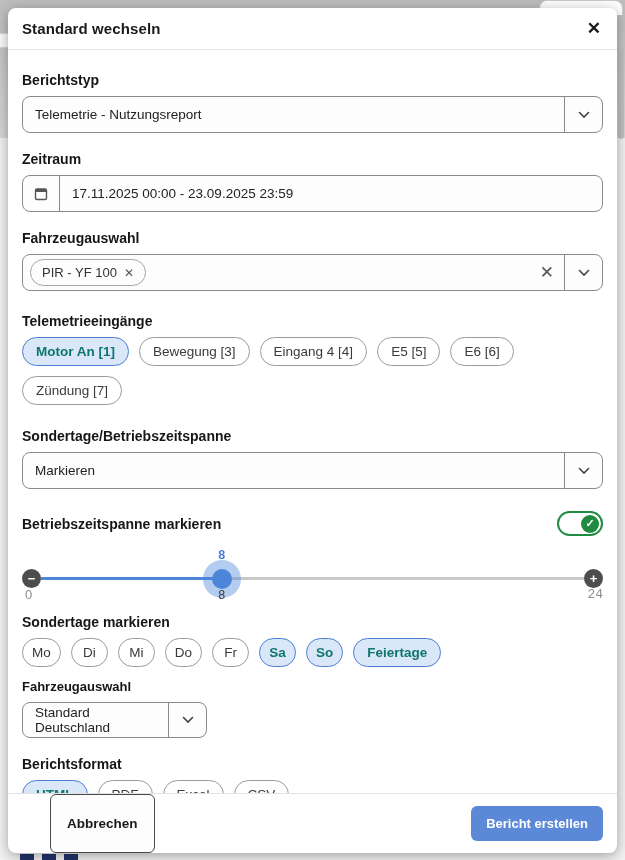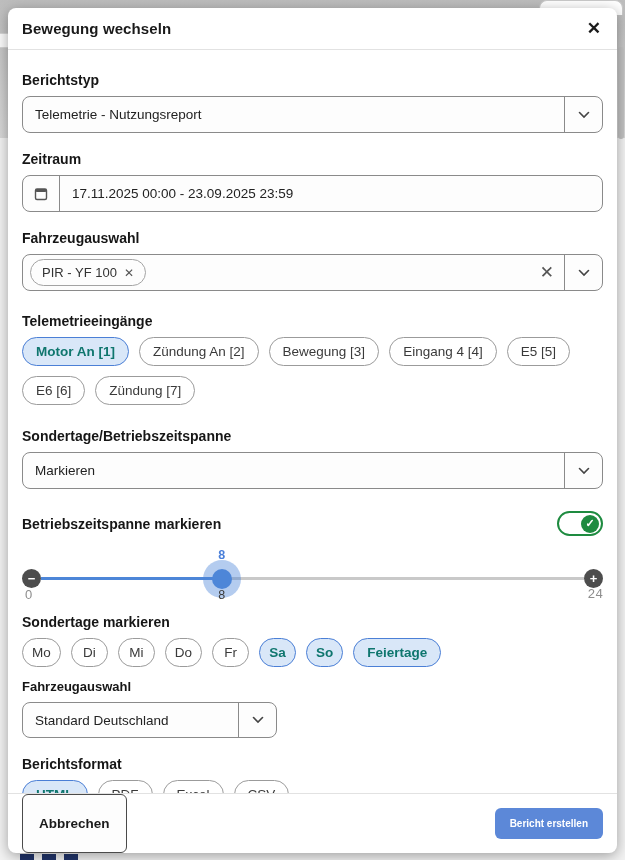--- a/index.html
+++ b/index.html
@@ -40,21 +40,21 @@
 
   
   .field { display:flex; align-items:stretch; border:1px solid #8a8a8a; border-radius:8px;
     height:37px; background:#fdfdfd; overflow:hidden; cursor:pointer; }
   .field .val { flex:1; display:flex; align-items:center; padding:0 12px;
     font-size:13.5px; color:#222; }
   .field .seg-r { width:38px; border-left:1px solid #8a8a8a; display:flex;
     align-items:center; justify-content:center; }
   .field .seg-l { width:37px; border-right:1px solid #8a8a8a; display:flex;
     align-items:center; justify-content:center; }
-  .small-field { width:255px; height:36px; border-radius:8px; }
+  .small-field { width:185px; height:36px; border-radius:8px; }
 
   
   .chip { display:inline-flex; align-items:center; gap:7px; border:1px solid #a3a3a3;
     border-radius:15px; padding:5px 11px; font-size:13px; color:#333; margin-left:7px; background:#fdfdfd; }
   .chip-x { font-size:12px; color:#555; cursor:pointer; }
   .clear-x { font-size:17px; color:#555; padding:0 10px; cursor:pointer; }
 
   
   .pill-row { display:flex; flex-wrap:wrap; gap:10px; }
   .pill { border:1px solid #9b9b9b; border-radius:999px; background:#fff;
@@ -86,40 +86,40 @@
   .slider-val-top { position:absolute; top:0; left:calc(19px + (100% - 38px) * .333);
     transform:translateX(-50%); font-size:12.5px; color:#4a7fd9; font-weight:bold; }
   .slider-val-bot { position:absolute; bottom:0; left:calc(19px + (100% - 38px) * .333);
     transform:translateX(-50%); font-size:12.5px; color:#3a3a3a; }
   .slider-min { position:absolute; bottom:0; left:3px; font-size:13px; color:#8e8e8e; }
   .slider-max { position:absolute; bottom:0; right:0; font-size:13px; color:#8e8e8e;font-family:Liberation Mono, monospace; }
 
   
   .btn-secondary { background:#fdfdfd; border:1px solid #4a4a4a; border-radius:6px;
     font-size:13.5px; font-weight:bold; color:#1a1a1a; padding:21px 16px; cursor:pointer;
-    font-family:inherit; }
-  .btn-primary { background:#5c88d8; border:none; border-radius:6px; font-size:10px;
+    font-family:inherit;margin-left:28px; }
+  .btn-primary { background:#5c88d8; border:none; border-radius:6px; font-size:13px;
     font-weight:bold; color:#fff; padding:10px 15px; cursor:pointer; font-family:inherit; }
 
   .mt20 { margin-top:18px; } .mt16 { margin-top:22px; } .mt8 { margin-top:8px; } .mt12 { margin-top:12px; } .mt24 { margin-top:23px; }
   .chev { display:block; }
 </style>
 </head>
 <body>
 
 <div class="bg-top"></div>
 <div class="bg-topright-box"></div>
 <div class="bg-left-patch"></div>
 <div class="bg-scroll-thumb"></div>
 <div class="bg-bottom-junk"></div>
 
 <div class="modal">
 
   <div class="modal-header">
-    <div class="modal-title">Bewegung wechseln</div>
+    <div class="modal-title">Standard wechseln</div>
     <button class="close-btn">✕</button>
   </div>
 
   <div class="modal-body">
 
     <div class="sec-label mt16">Berichtstyp</div>
     <div class="field mt8">
       <div class="val">Telemetrie - Nutzungsreport</div>
       <div class="seg-r">
         <svg class="chev" width="12" height="8" viewBox="0 0 12 8">
@@ -151,21 +151,20 @@
       <div class="seg-r">
         <svg class="chev" width="12" height="8" viewBox="0 0 12 8">
             <path d="M1.5 1.5 L6 6 L10.5 1.5" stroke="#444" stroke-width="1.6" fill="none" stroke-linecap="round"></path>
           </svg>
       </div>
     </div>
 
     <div class="sec-label mt16">Telemetrieeingänge</div>
     <div class="pill-row mt8">
       <button class="pill sel">Motor An [1]</button>
-      <button class="pill">Zündung An [2]</button>
       <button class="pill">Bewegung [3]</button>
       <button class="pill">Eingang 4 [4]</button>
       <button class="pill">E5 [5]</button>
       <button class="pill">E6 [6]</button>
       <button class="pill">Zündung [7]</button>
     </div>
 
     <div class="sec-label mt24">Sondertage/Betriebszeitspanne</div>
     <div class="field mt8">
       <div class="val">Markieren</div>

